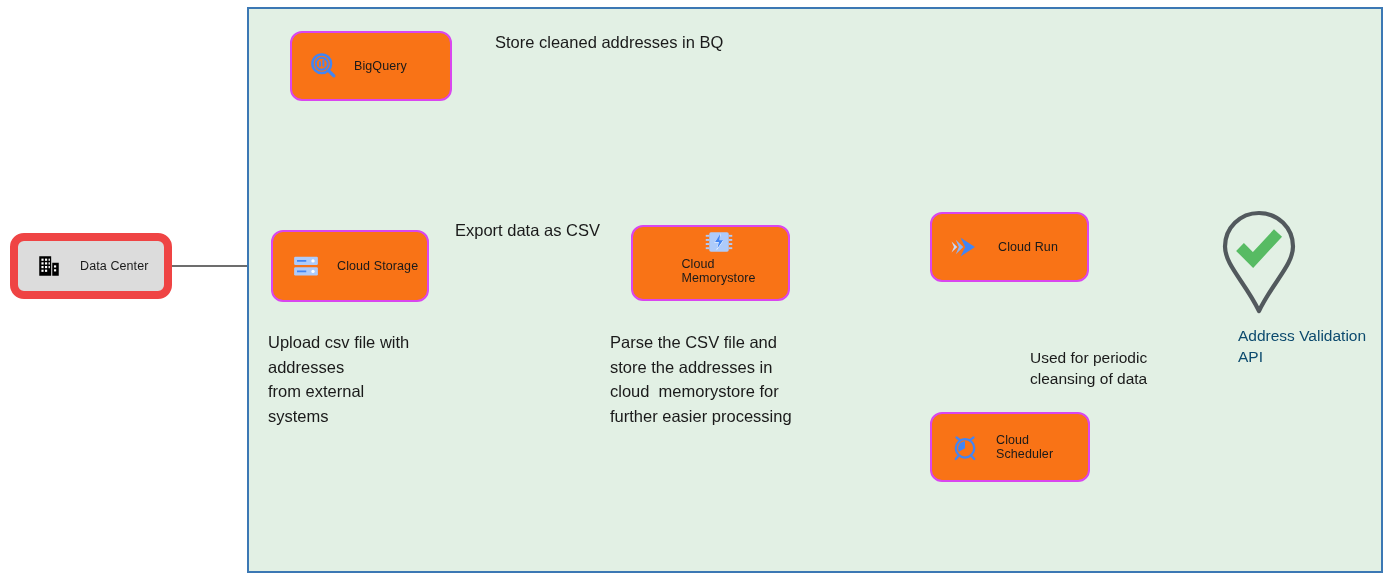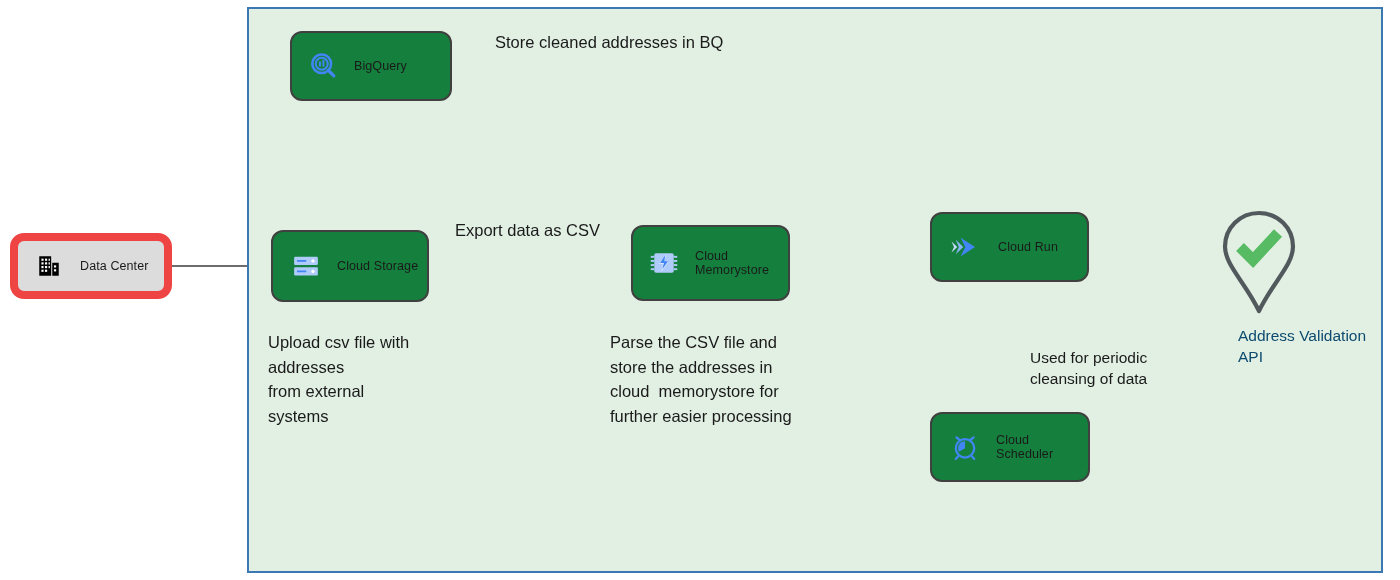--- a/index.html
+++ b/index.html
@@ -14,37 +14,37 @@
 
   
   .zone{
     left:247px;top:7px;width:1136px;height:566px;
     background:#e2f0e4;border:2px solid #3c78b4;box-sizing:border-box;
   }
 
   
   .node{
     box-sizing:border-box;display:flex;align-items:center;
-    background:#15803d;border:2px solid #404040;border-radius:12px;
+    background:#f97316;border:2px solid #d946ef;border-radius:12px;
   }
   .node .ico{flex:0 0 auto;display:flex;align-items:center;justify-content:center;}
   .node .lbl{
     font-size:12.5px;line-height:14px;color:#1a1a1a;
     letter-spacing:.1px;
   }
 
   .node-datacenter{
     left:10px;top:233px;width:162px;height:66px;
     background:#dcdcdc;border:8px solid #ef4444;border-radius:14px;
   }
   .node-datacenter .lbl{font-size:12.5px;}
 
   .node-bigquery{left:290px;top:31px;width:162px;height:70px;}
   .node-storage{left:271px;top:230px;width:158px;height:72px;}
-  .node-memorystore{left:631px;top:225px;width:159px;height:76px;}
+  .node-memorystore{left:631px;top:225px;width:159px;height:76px;flex-direction:column;}
   .node-cloudrun{left:930px;top:212px;width:159px;height:70px;}
   .node-scheduler{left:930px;top:412px;width:160px;height:70px;}
 
   
   .note{font-size:16.5px;line-height:24.5px;color:#1a1a1a;white-space:pre-wrap;}
   .edge-label{font-size:16.5px;line-height:22px;color:#1a1a1a;white-space:nowrap;}
   .pin-label{font-size:15.5px;line-height:21px;color:#0c4a6e;white-space:pre-wrap;}
 
   .note-upload{left:268px;top:330px;width:250px;}
   .note-parse{left:610px;top:330px;width:260px;}

